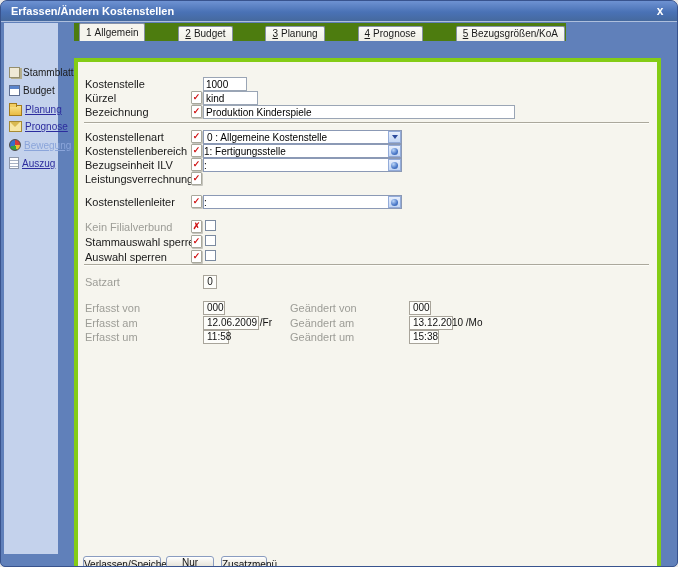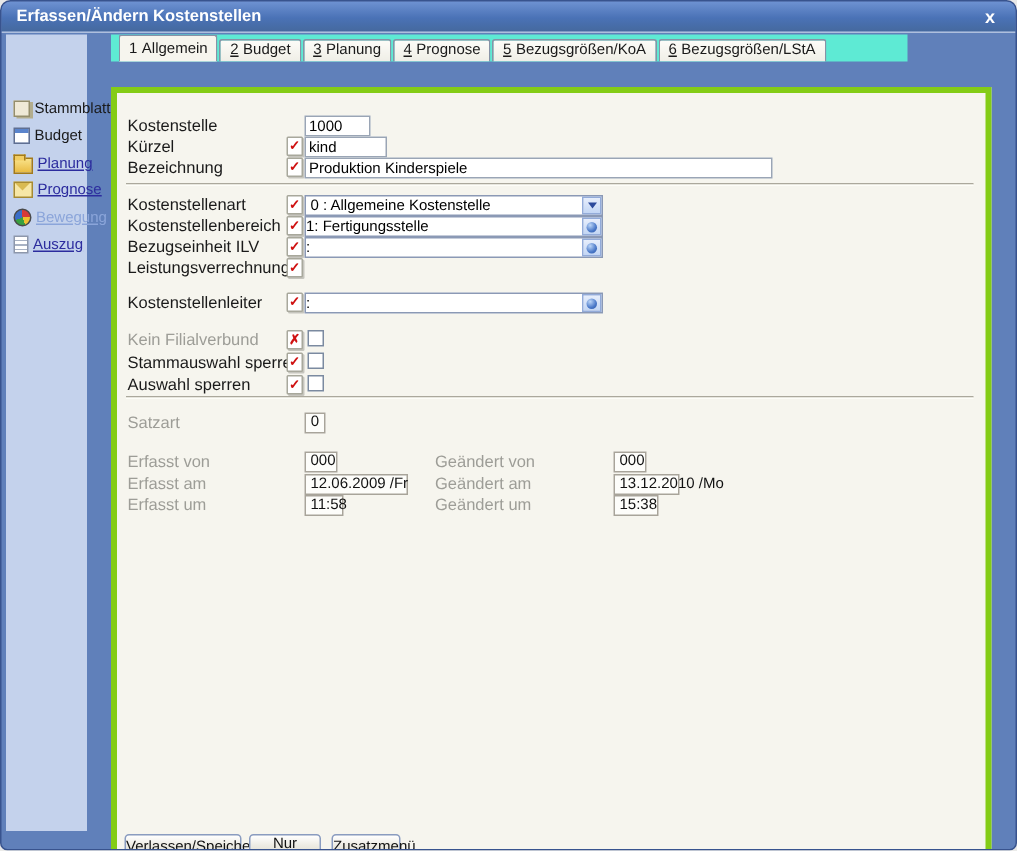--- a/index.html
+++ b/index.html
@@ -34,22 +34,22 @@
   .ico-envelope { background:#f7e7a6; border:1px solid #a68a33; }
   .ico-envelope::before { content:""; position:absolute; left:0; top:0; width:0; height:0;
                           border-left:5.5px solid transparent; border-right:5.5px solid transparent;
                           border-top:5px solid #d9ba52; }
   .ico-chart { width:12px; height:12px; border-radius:50%; border:1px solid #4a4a4a;
                background:conic-gradient(#d83a38 0 90deg,#f0c030 90deg 160deg,#38a040 160deg 250deg,#3a6ec8 250deg 360deg); }
   .ico-document { background:repeating-linear-gradient(180deg,#ffffff 0 2px,#a8b2c4 2px 3px);
                   border:1px solid #8d97ab; width:10px; height:12px; }
 
   
-  .tabstrip { position:absolute; left:73px; top:22px; width:531px; height:18px;
-              background:#5eead4; display:flex; align-items:flex-end; padding-left:5px; }
+  .tabstrip { position:absolute; left:73px; top:22px; width:492px; height:18px;
+              background:#4d7c0f; display:flex; align-items:flex-end; padding-left:5px;justify-content:space-between; }
   .tab { font-size:10px; color:#1a1a1a; background:linear-gradient(180deg,#fcfcf8,#efeee6);
          border:1px solid #8892a6; border-bottom:none; border-radius:2px 2px 0 0;
          padding:1px 6px 2px 6px; height:15px; margin-right:1px; cursor:default; white-space:nowrap; }
   .tab .mn { text-decoration:underline; margin-right:3px; }
   .tab.active { background:#f6f5ee; height:18px; padding-top:3px; position:relative; z-index:3; }
   .tab.active .mn { text-decoration:none; }
 
   
   .panel { position:absolute; left:73px; top:57px; width:587px; height:514px;
            background:#f6f5ee; border:4px solid #84cc16; z-index:2; font-size:11px; }
@@ -129,23 +129,20 @@
     </div>
     <div class="tab">
       <span class="mn">3</span><span>Planung</span>
     </div>
     <div class="tab">
       <span class="mn">4</span><span>Prognose</span>
     </div>
     <div class="tab">
       <span class="mn">5</span><span>Bezugsgrößen/KoA</span>
     </div>
-    <div class="tab">
-      <span class="mn">6</span><span>Bezugsgrößen/LStA</span>
-    </div>
   </div>
 
   <div class="panel">
 
     <span class="lbl" style="top:16px">Kostenstelle</span>
     <input class="txt" style="top: 15px; left: 125px; width: 44px;" value="1000">
 
     <span class="lbl" style="top:30px">Kürzel</span>
     <span class="flag" style="top:29px">✓</span>
     <input class="txt" style="top: 29px; left: 125px; width: 55px;" value="kind">
@@ -211,21 +208,21 @@
 
     <span class="lbl dis" style="top:214px">Satzart</span>
     <span class="ro center" style="top:213px;left:125px;width:14px">0</span>
 
     <span class="lbl dis" style="top:240px">Erfasst von</span>
     <span class="ro center" style="top:239px;left:125px;width:22px">000</span>
     <span class="lbl dis" style="top:240px;left:212px">Geändert von</span>
     <span class="ro center" style="top:239px;left:331px;width:22px">000</span>
 
     <span class="lbl dis" style="top:255px">Erfasst am</span>
-    <span class="ro" style="top:254px;left:125px;width:69px">12.06.2009 /Fr</span>
+    <span class="ro" style="top:254px;left:125px;width:56px">12.06.2009 /Fr</span>
     <span class="lbl dis" style="top:255px;left:212px">Geändert am</span>
     <span class="ro" style="top:254px;left:331px;width:44px">13.12.2010 /Mo</span>
 
     <span class="lbl dis" style="top:269px">Erfasst um</span>
     <span class="ro" style="top:268px;left:125px;width:26px">11:58</span>
     <span class="lbl dis" style="top:269px;left:212px">Geändert um</span>
     <span class="ro" style="top:268px;left:331px;width:30px">15:38</span>
 
     <button class="btn" style="top:494px;left:5px;width:78px"><span>Verlassen/</span><span class="u">S</span><span>peichern</span></button>
     <button class="btn" style="top:494px;left:88px;width:48px"><span></span><span class="u">N</span><span>ur Speichern</span></button>

